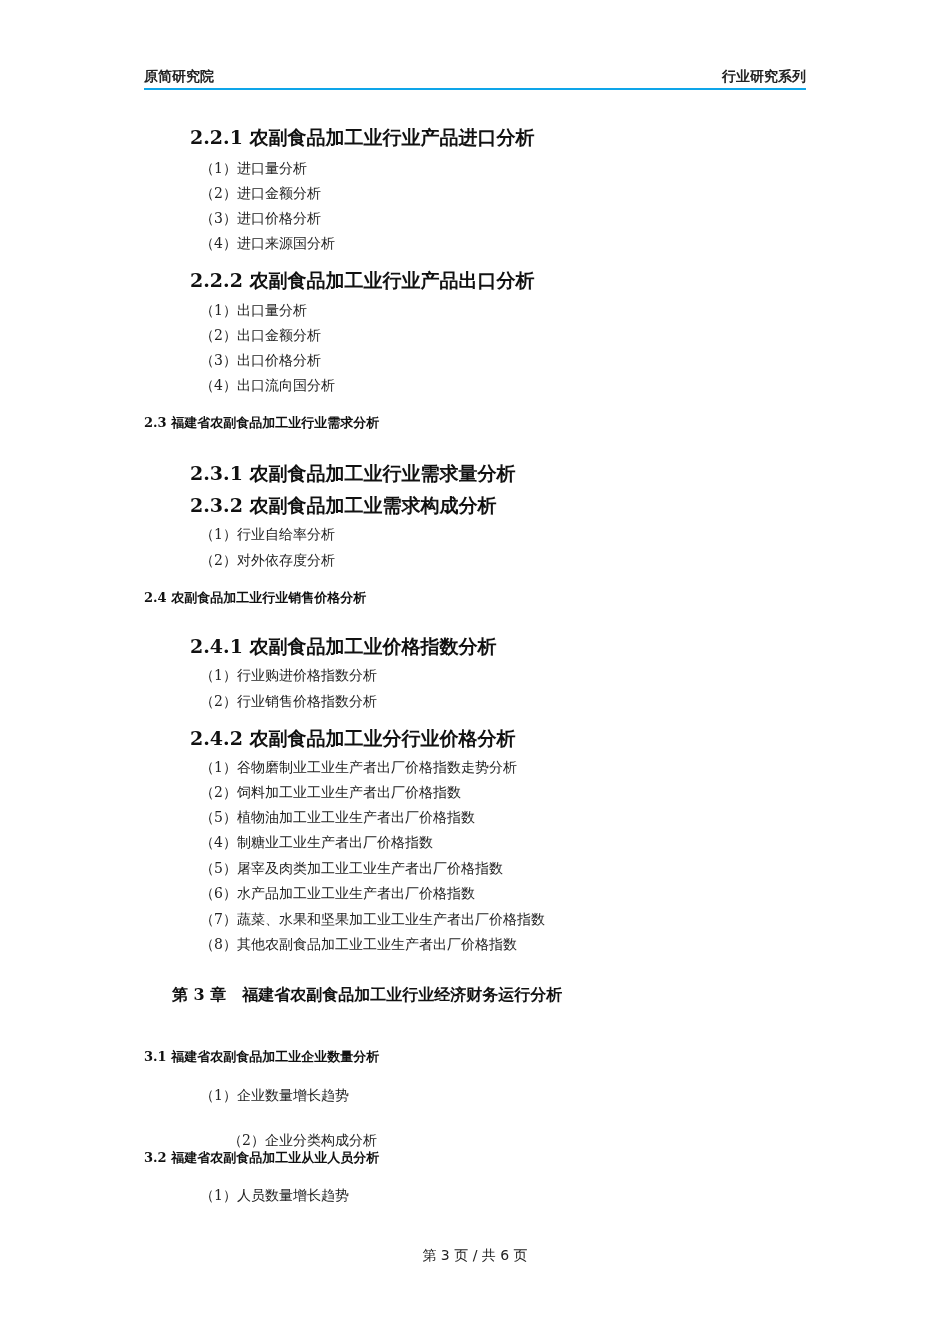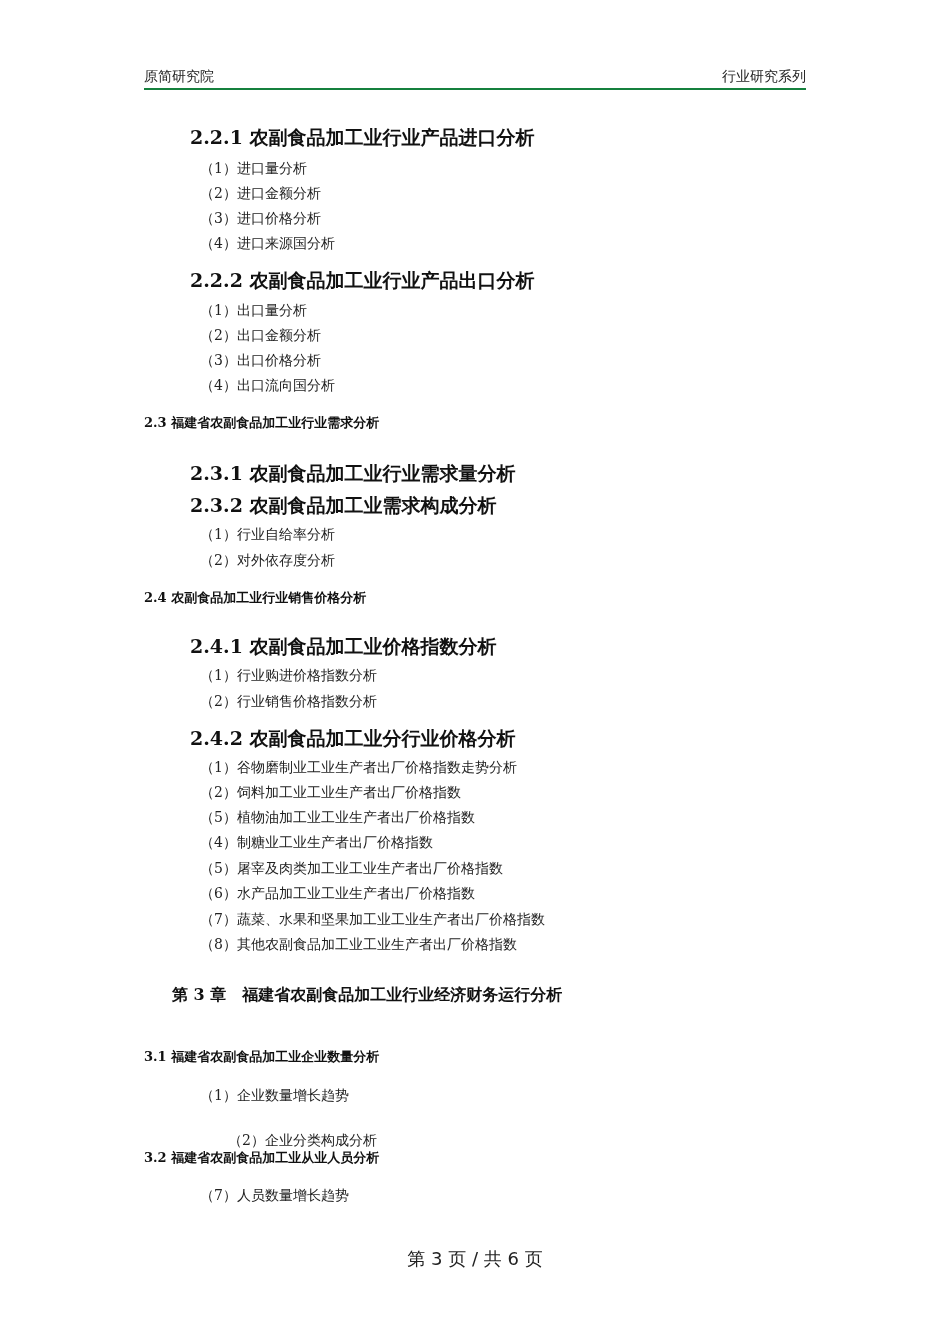--- a/index.html
+++ b/index.html
@@ -1,30 +1,30 @@
 <!DOCTYPE html>
 <html><head>
 <meta charset="utf-8">
 <style>
   html, body { margin: 0; padding: 0; background: #ffffff; }
   body { width: 950px; height: 1344px; position: relative; overflow: hidden;
          font-family: "DejaVu Serif", "Liberation Serif", serif; color: #111; }
   .header { position: absolute; left: 144px; top: 68px; width: 662px; height: 20px;
-            border-bottom: 2px solid #15803d; }
+            border-bottom: 2px solid #0ea5e9; font-weight: bold; }
   .header span { position: absolute; top: 0; font-family: "DejaVu Sans", "Liberation Sans", sans-serif;
                  font-size: 14px; color: #222; }
   .header .left { left: 0; }
   .header .right { right: 0; }
   .line { position: absolute; white-space: nowrap; }
   .h3 { font-weight: bold; font-size: 19px; left: 190px; }
   .h2 { font-weight: bold; font-size: 13px; left: 144px; }
   .h1 { font-weight: bold; font-size: 16px; left: 172px; }
   .item { font-size: 14px; left: 200px; color: #222; }
   .footer { position: absolute; top: 1247px; left: 0; width: 950px; text-align: center;
-            font-family: "DejaVu Sans", "Liberation Sans", sans-serif; font-size: 18px; color: #222; }
+            font-family: "DejaVu Sans", "Liberation Sans", sans-serif; font-size: 14px; color: #222; }
 </style>
 </head>
 <body>
 
 <div class="header">
   <span class="left">原简研究院</span>
   <span class="right">行业研究系列</span>
 </div>
 
 <div id="content">
@@ -54,16 +54,16 @@
     <div class="line item" style="top: 834px;">（4）制糖业工业生产者出厂价格指数</div>
     <div class="line item" style="top: 860px;">（5）屠宰及肉类加工业工业生产者出厂价格指数</div>
     <div class="line item" style="top: 885px;">（6）水产品加工业工业生产者出厂价格指数</div>
     <div class="line item" style="top: 911px; text-align: right;">（7）蔬菜、水果和坚果加工业工业生产者出厂价格指数</div>
     <div class="line item" style="top: 936px;">（8）其他农副食品加工业工业生产者出厂价格指数</div>
     <div class="line h1" style="top: 985px;">第 3 章　福建省农副食品加工业行业经济财务运行分析</div>
     <div class="line h2" style="top: 1048px;">3.1 福建省农副食品加工业企业数量分析</div>
     <div class="line item" style="top: 1087px;">（1）企业数量增长趋势</div>
     <div class="line item" style="top: 1132px; margin-left: 28px;">（2）企业分类构成分析</div>
     <div class="line h2" style="top: 1149px;">3.2 福建省农副食品加工业从业人员分析</div>
-    <div class="line item" style="top: 1187px;">（7）人员数量增长趋势</div>
+    <div class="line item" style="top: 1187px;">（1）人员数量增长趋势</div>
   </div>
 
 <div class="footer">第 3 页 / 共 6 页</div>
 
 </body></html>

